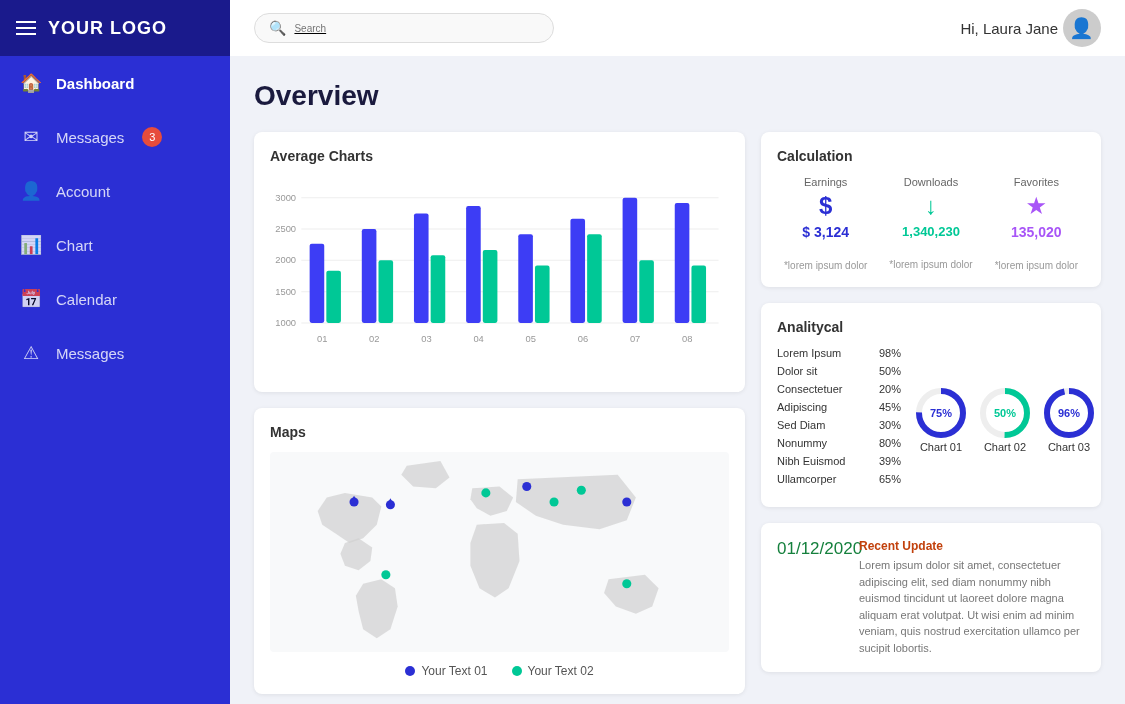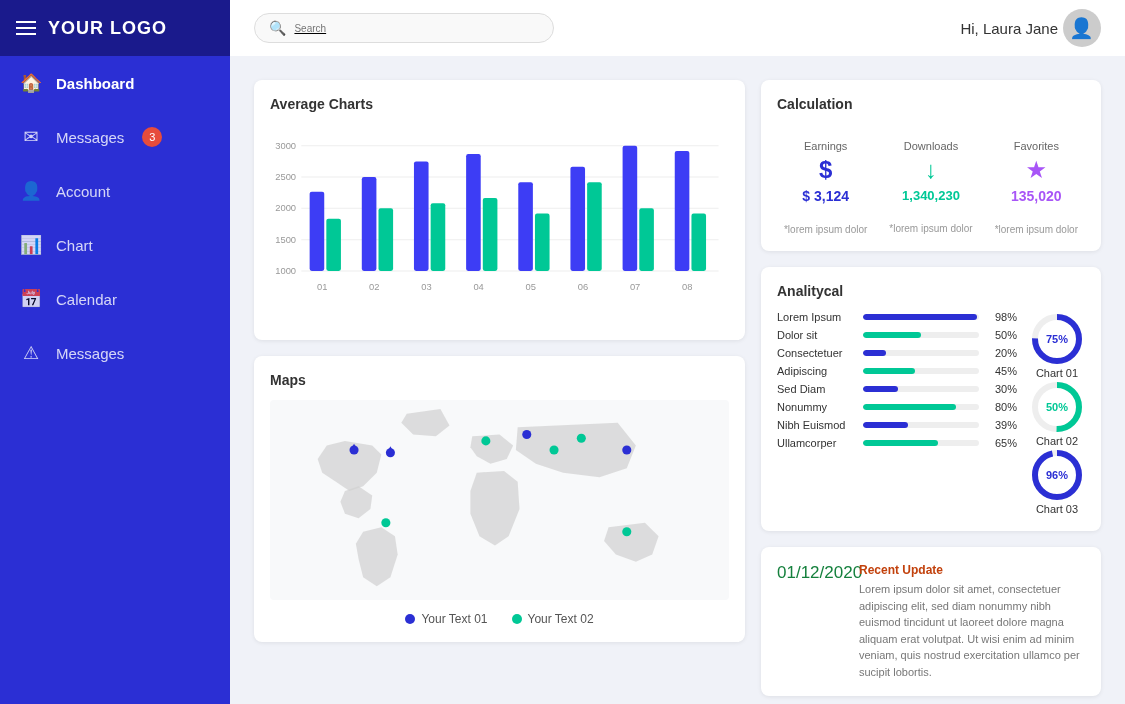--- a/index.html
+++ b/index.html
@@ -176,21 +176,21 @@
     .right-panel { display: flex; flex-direction: column; gap: 16px; }
 
     
     .calc-grid {
       display: grid;
       grid-template-columns: repeat(3, 1fr);
       gap: 8px;
       text-align: center;
       margin-top: 8px;
     }
-    .calc-item .calc-label { font-size: 11px; color: #666; margin-bottom: 4px; margin-top: 16px; }
+    .calc-item .calc-label { font-size: 11px; color: #666; margin-bottom: 4px; }
     .calc-item .calc-icon { font-size: 28px; margin-bottom: 4px; }
     .calc-item .calc-value { font-size: 16px; font-weight: bold; margin-bottom: 20px; }
     .calc-item .calc-sub { font-size: 10px; color: #999; }
     .earnings .calc-icon { color: #2b2fd4; }
     .earnings .calc-value { color: #2b2fd4; }
     .downloads .calc-icon { color: #00c896; }
     .downloads .calc-value { color: #00c896; }
     .favorites .calc-icon { color: #a855f7; }
     .favorites .calc-value { color: #a855f7; }
     .analytics-row {
@@ -226,21 +226,21 @@
     }
     .recent-title { font-size: 12px; font-weight: bold; color: #c2410c; margin-bottom: 4px; }
     .recent-text { font-size: 11px; color: #777; line-height: 1.5; }
 
     
     .analitycal-inner {
       display: flex;
       gap: 12px;
     }
     .analitycal-bars { flex: 1; }
-    .analitycal-donuts { display: flex; flex-direction: column; align-items: center; justify-content: center; }
+    .analitycal-donuts { display: flex; flex-direction: row; gap: 8px; align-items: center; justify-content: center; }
 
     
     .donut-wrap { position: relative; width: 56px; height: 56px; }
     .donut-wrap svg { width: 56px; height: 56px; }
     .donut-center-text {
       position: absolute;
       top: 50%;
       left: 50%;
       transform: translate(-50%, -50%);
       font-size: 11px;
@@ -297,20 +297,21 @@
       <span class="search-icon">🔍</span>
       <input type="text" placeholder="Search" style="">
     </div>
     <div class="topbar-right">
       <span class="greeting">Hi, Laura Jane</span>
       <div class="avatar">👤</div>
     </div>
   </div>
 
   <div id="content">
+    <h1 class="page-title">Overview</h1>
 
     <div class="content-grid">
 
       <div>
 
         <div class="card">
           <div class="card-title">Average Charts</div>
           <div class="chart-container">
             <svg class="chart-svg" viewBox="0 0 440 170">
 

